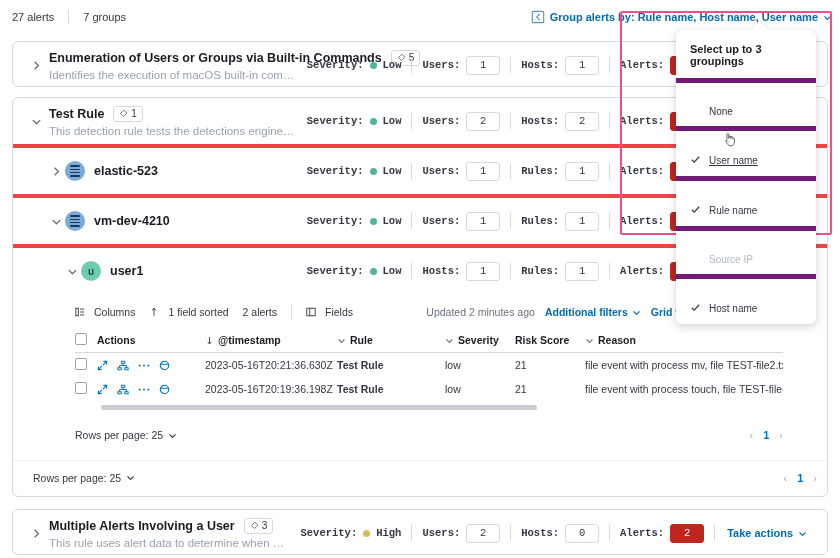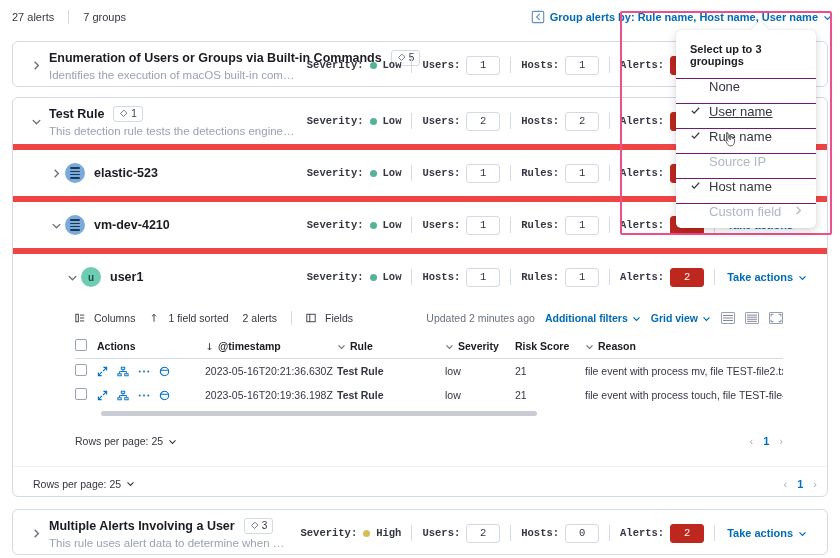--- a/index.html
+++ b/index.html
@@ -72,21 +72,21 @@
     font-size: 10.5px; color: #343741; background: #fff; padding: 0 6px;
   }
   .numbox.danger { background: #bd271e; border-color: #bd271e; color: #fff; font-weight: 400; }
   .vsep { width: 1px; height: 16px; background: #d3dae6; }
   .take-actions {
     font-size: 11px; font-weight: 700; color: #006bb4; display: flex;
     align-items: center; gap: 5px; padding: 0 10px 0 12px; cursor: pointer; white-space: nowrap;
   }
 
   
-  .nested { border-top: 6px solid #ef4444; }
+  .nested { border-top: 4px solid #ef4444; }
   .hostrow { display: flex; align-items: center; height: 46px; padding: 0 10px 0 34px; }
   .userrow { display: flex; align-items: center; height: 46px; padding: 0 10px 0 50px; }
   .host-ico {
     width: 20px; height: 20px; border-radius: 50%; background: #6dccb1;
     display: flex; align-items: center; justify-content: center; flex: 0 0 20px;
   }
   .host-ico.blue { background: #79aad9; }
   .host-ico .bars { width: 10px; }
   .host-ico .bars div { height: 1.6px; background: #1b3a57; margin-bottom: 1.6px; border-radius: 1px; }
   .host-ico .bars div:last-child { margin-bottom: 0; }
@@ -152,22 +152,22 @@
     box-shadow: 0 3px 10px rgba(0,0,0,.16), 0 0 1px rgba(0,0,0,.22);
   }
   .pop-arrow {
     position: absolute; top: -6px; left: 78px; width: 12px; height: 12px;
     background: #fff; transform: rotate(45deg);
     box-shadow: -2px -2px 4px rgba(0,0,0,.06);
   }
   .pop-title { font-size: 11px; font-weight: 700; color: #1a1c21; padding: 13px 14px 11px 14px; }
   .pop-item {
     display: flex; align-items: center; gap: 8px;
-    padding: 0 12px 9px 14px; border-top: 1px solid #701a75;
-    font-size: 13px; color: #343741; cursor: pointer;
+    padding: 23px 12px 9px 14px; border-top: 5px solid #701a75;
+    font-size: 10px; color: #343741; cursor: pointer;
   }
   .pop-item .tick { width: 11px; flex: 0 0 11px; color: #343741; }
   .pop-item.disabled { color: #afb7c5; cursor: default; }
   .pop-item .pop-chev { margin-left: auto; color: #afb7c5; }
   .pop-item .lbl.hover { text-decoration: underline; }
   .cursor-hand {
     position: absolute; left: 723px; top: 131px; width: 14px; height: 17px; z-index: 60;
   }
 </style>
 </head>
@@ -719,29 +719,20 @@
       <span class="lbl">Source IP</span>
     </div>
     <div class="pop-item">
       <span class="tick">
         <svg viewBox="0 0 12 12" width="11" height="11" fill="none" stroke="#343741" stroke-width="1.3">
             <path d="M2 6.3 L4.6 9 L10 3"></path>
           </svg>
       </span>
       <span class="lbl">Host name</span>
     </div>
-    <div class="pop-item disabled">
-      <span class="tick"></span>
-      <span class="lbl">Custom field</span>
-      <span class="pop-chev">
-        <svg viewBox="0 0 12 12" width="11" height="11" fill="none" stroke="#afb7c5" stroke-width="1.4">
-            <path d="M4 2 L8 6 L4 10"></path>
-          </svg>
-      </span>
-    </div>
   </div>
 
   <div class="highlight"></div>
 
   <div class="cursor-hand">
     <svg viewBox="0 0 16 18" width="14" height="17" fill="none" stroke="#4a4a4a" stroke-width="1">
       <path d="M4.5 8.5V3.4a1.1 1.1 0 0 1 2.2 0v4.3M6.7 7.5V6.2a1.1 1.1 0 0 1 2.2 0v1.6M8.9 7.8V6.6a1.1 1.1 0 0 1 2.2 0v1.6M11.1 8.2c0-.9 2-.9 2 .4v3.1c0 2.6-1.6 4.6-4 4.6-2.5 0-3.3-1-4.3-2.6l-1.6-2.8c-.5-.9.6-1.9 1.4-1.1l1.5 1.5" fill="#fff"></path>
     </svg>
   </div>
 

